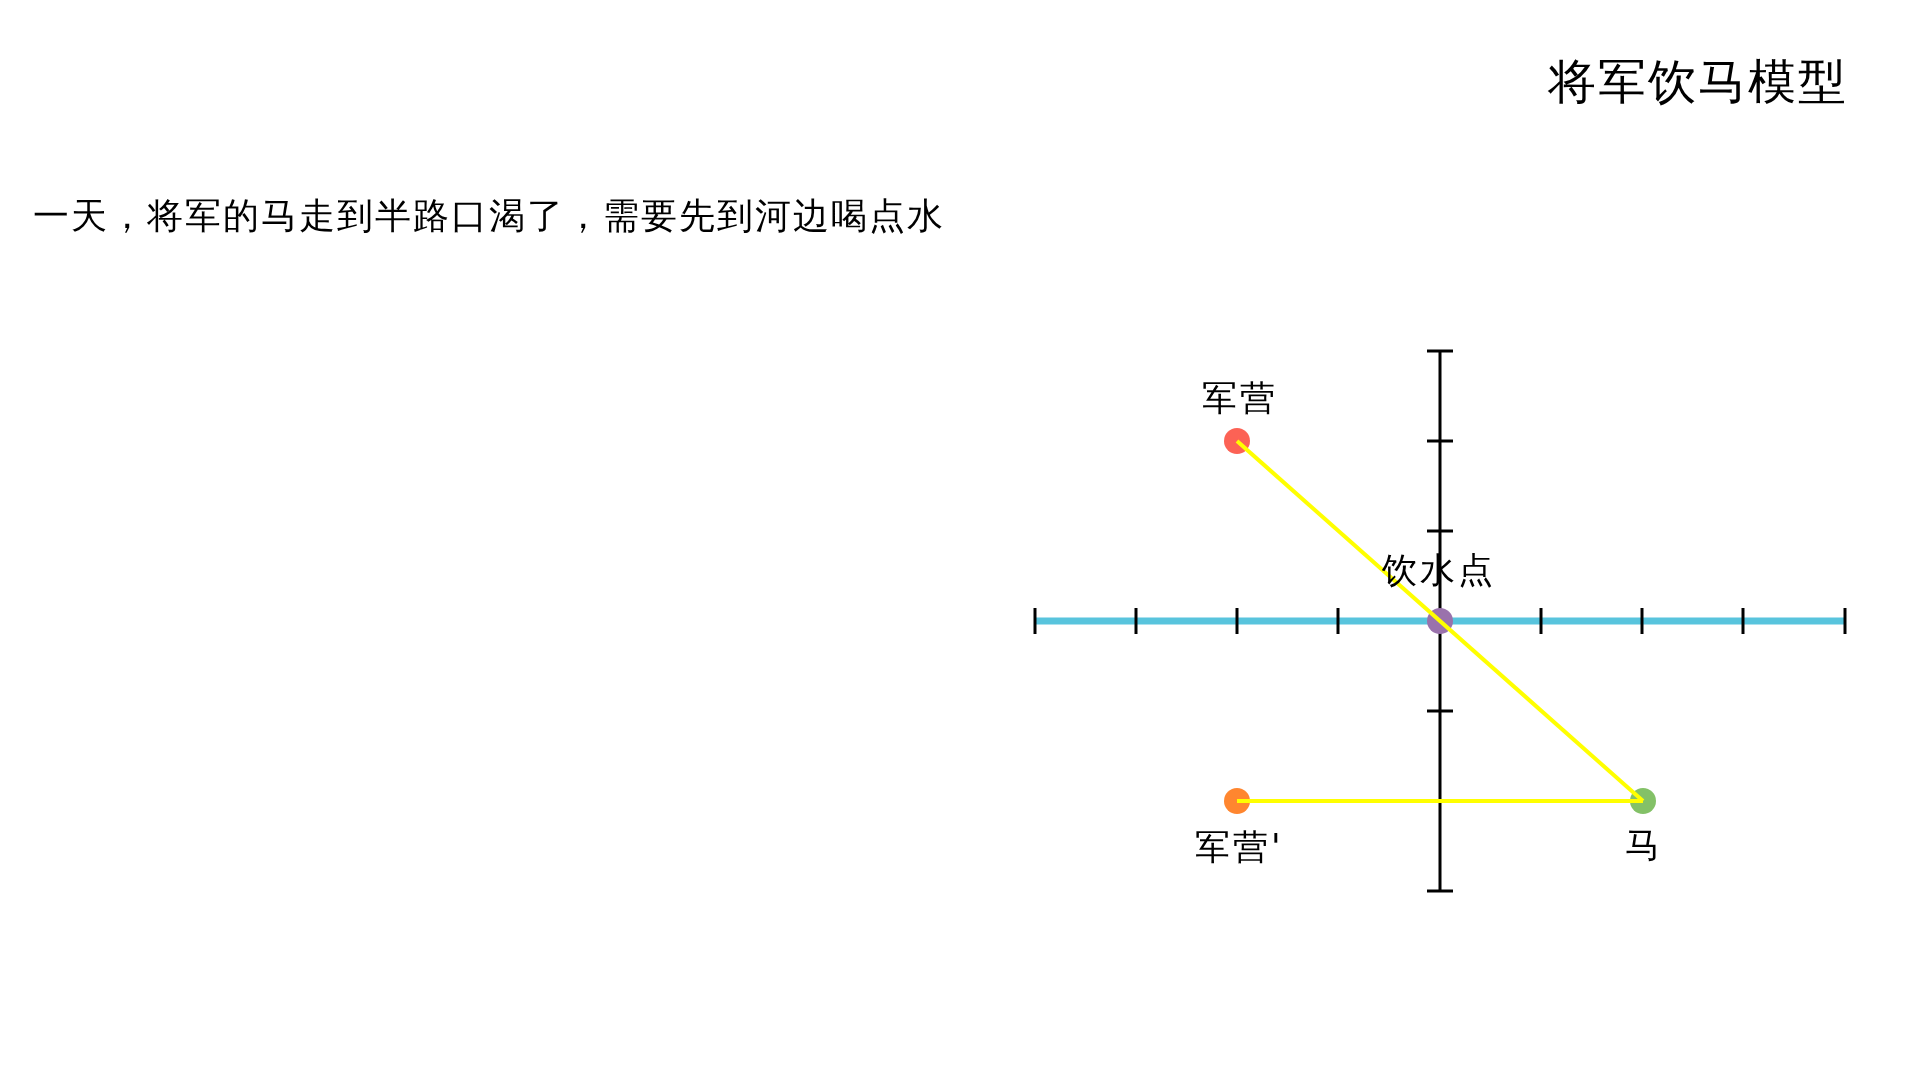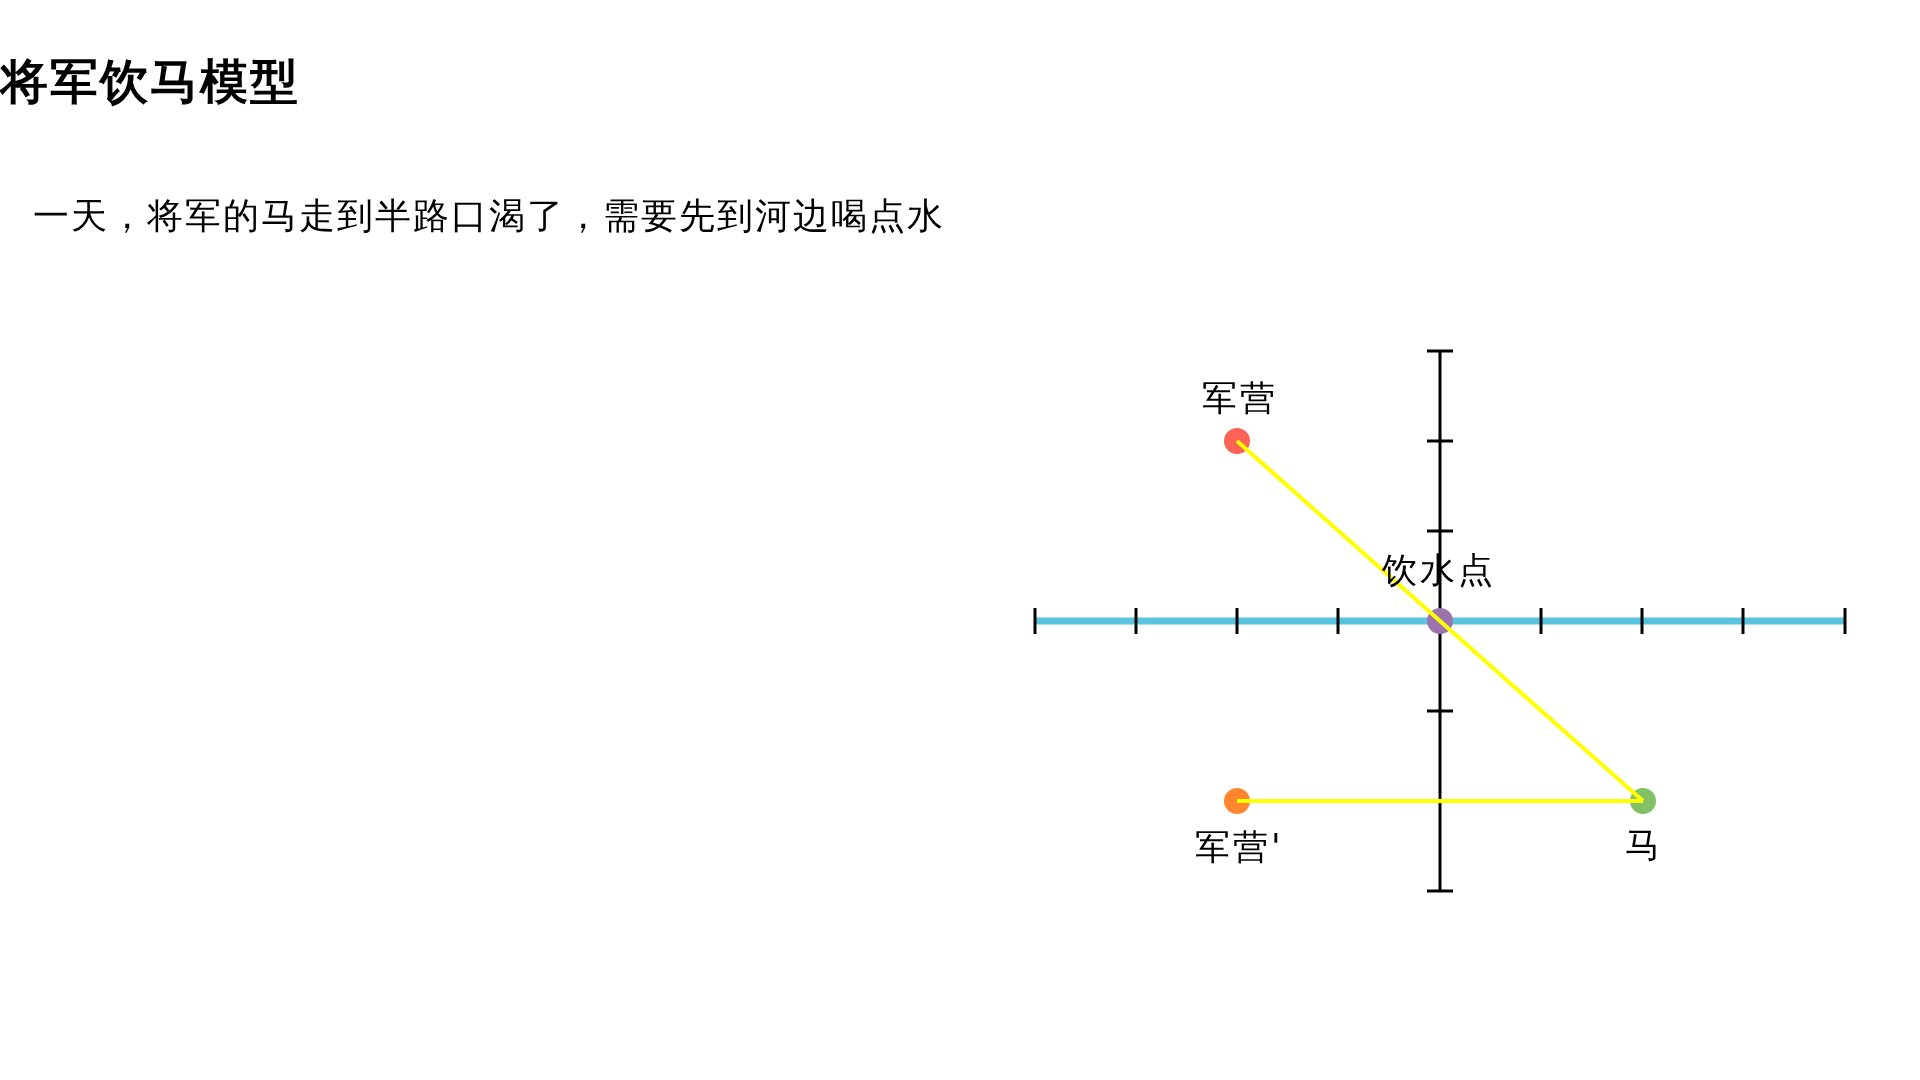--- a/index.html
+++ b/index.html
@@ -1,19 +1,19 @@
 <!DOCTYPE html>
 <html><head>
 <meta charset="utf-8">
 <style>
   html, body { margin:0; padding:0; background:#ffffff; }
   body { width:1920px; height:1080px; position:relative; overflow:hidden;
          font-family: "DejaVu Sans", "Liberation Sans", sans-serif; color:#000; }
-  .title { position:absolute; left:0; width:1848px; top:48px; text-align:left;
-           font-size:48px; font-weight:bold; line-height:66px; letter-spacing:2px; }
+  .title { position:absolute; left:0; width:1848px; top:48px; text-align:right;
+           font-size:48px; font-weight:normal; line-height:66px; letter-spacing:2px; }
   .problem { position:absolute; left:33px; top:186px; width:910px;
              font-size:36px; line-height:60px; letter-spacing:2px; }
   .problem .line { display:block; white-space:nowrap; }
   svg.diagram { position:absolute; left:0; top:0; }
   .lbl { font-family: "DejaVu Sans", "Liberation Sans", sans-serif; font-size:35px; fill:#000; letter-spacing:3px; }
 </style>
 </head>
 <body>
 
 <div class="title">将军饮马模型</div>

